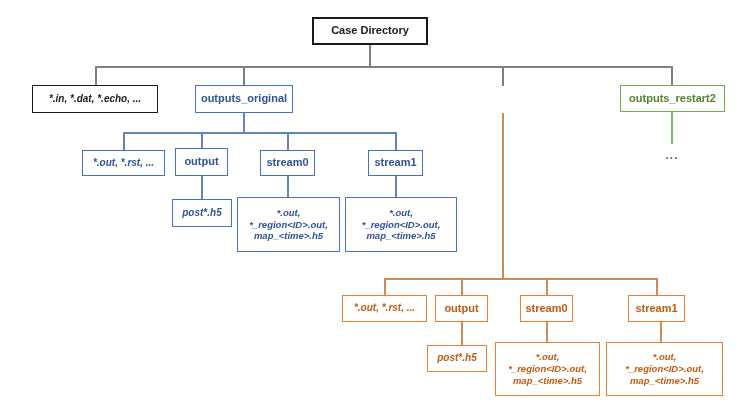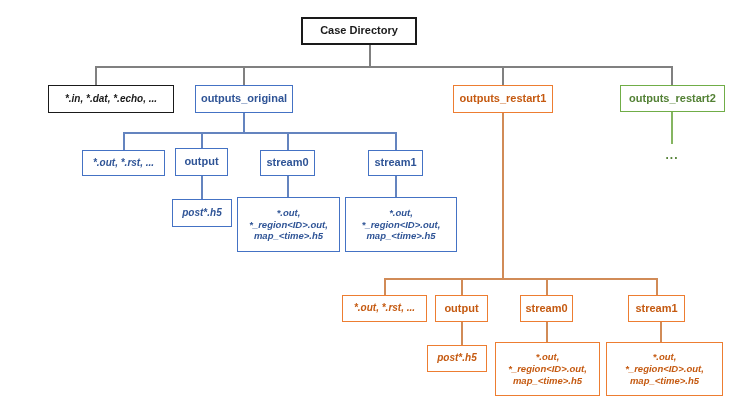--- a/index.html
+++ b/index.html
@@ -57,27 +57,26 @@
   <div class="ln orange" style="left:384px;top:278px;width:1.5px;height:17px"></div>
   <div class="ln orange" style="left:461px;top:278px;width:1.5px;height:17px"></div>
   <div class="ln orange" style="left:546px;top:278px;width:1.5px;height:17px"></div>
   <div class="ln orange" style="left:656px;top:278px;width:1.5px;height:17px"></div>
   <div class="ln orange" style="left:461px;top:322px;width:1.5px;height:23px"></div>
   <div class="ln orange" style="left:546px;top:322px;width:1.5px;height:20px"></div>
   <div class="ln orange" style="left:660px;top:322px;width:1.5px;height:20px"></div>
 
   <div class="ln green" style="left:671px;top:112px;width:1.5px;height:32px"></div>
 
-  <div class="box root" style="left:301px;top:17px;width:116px;height:28px">Case Directory</div>
+  <div class="box root" style="left:312px;top:17px;width:116px;height:28px">Case Directory</div>
 
-  <div class="box blackbox" style="left:48px;top:85px;width:126px;height:28px">*.in, *.dat, *.echo, ...</div>
+  <div class="box blackbox" style="left:32px;top:85px;width:126px;height:28px">*.in, *.dat, *.echo, ...</div>
 
   <div class="box blue folder" style="left:195px;top:85px;width:98px;height:28px">outputs_original</div>
 
-  <div class="box orange folder" style="left:453px;top:85px;width:100px;height:28px">outputs_restart1</div>
 
   <div class="box green folder" style="left:620px;top:85px;width:105px;height:27px">outputs_restart2</div>
 
   <div class="box blue files" style="left:82px;top:150px;width:83px;height:26px">*.out, *.rst, ...</div>
   <div class="box blue folder" style="left:175px;top:148px;width:53px;height:28px">output</div>
   <div class="box blue folder" style="left:260px;top:150px;width:55px;height:26px">stream0</div>
   <div class="box blue folder" style="left:368px;top:150px;width:55px;height:26px">stream1</div>
 
   <div class="box blue files" style="left:172px;top:199px;width:60px;height:28px">post*.h5</div>
   <div class="box blue files multi" style="left:237px;top:197px;width:103px;height:55px">*.out,

